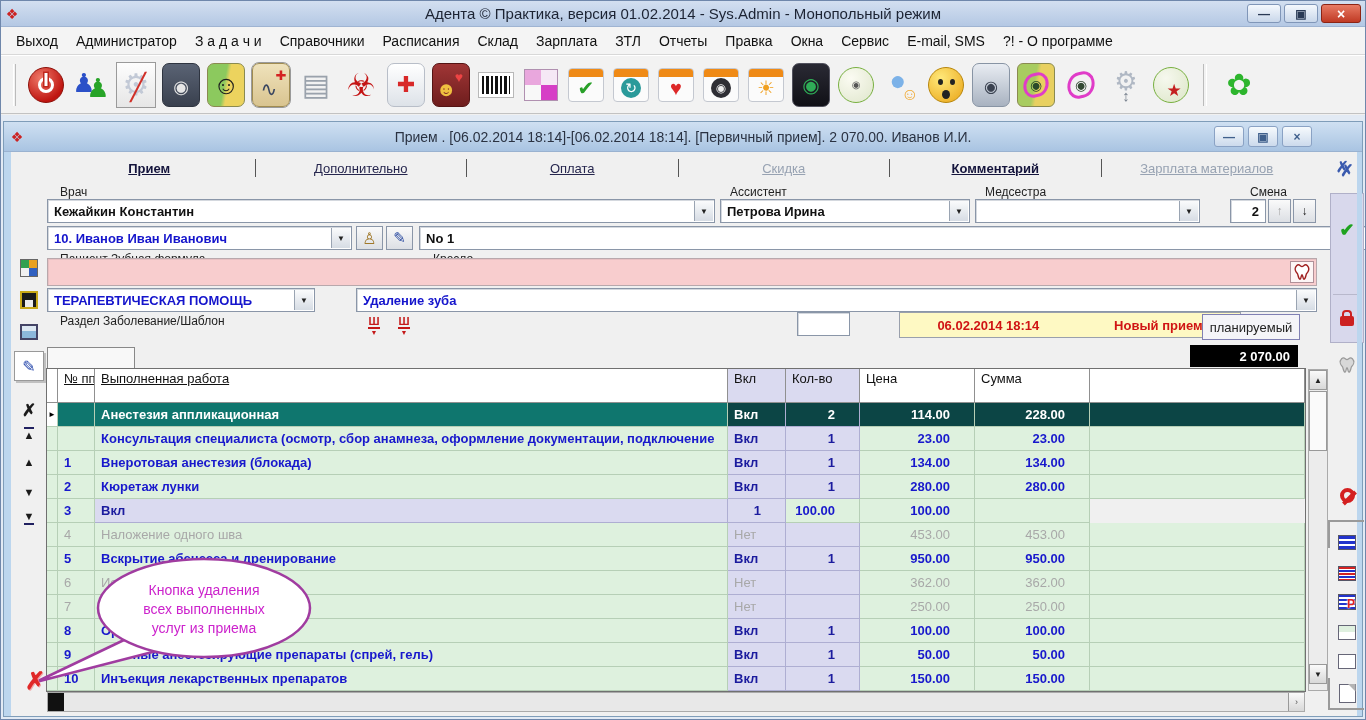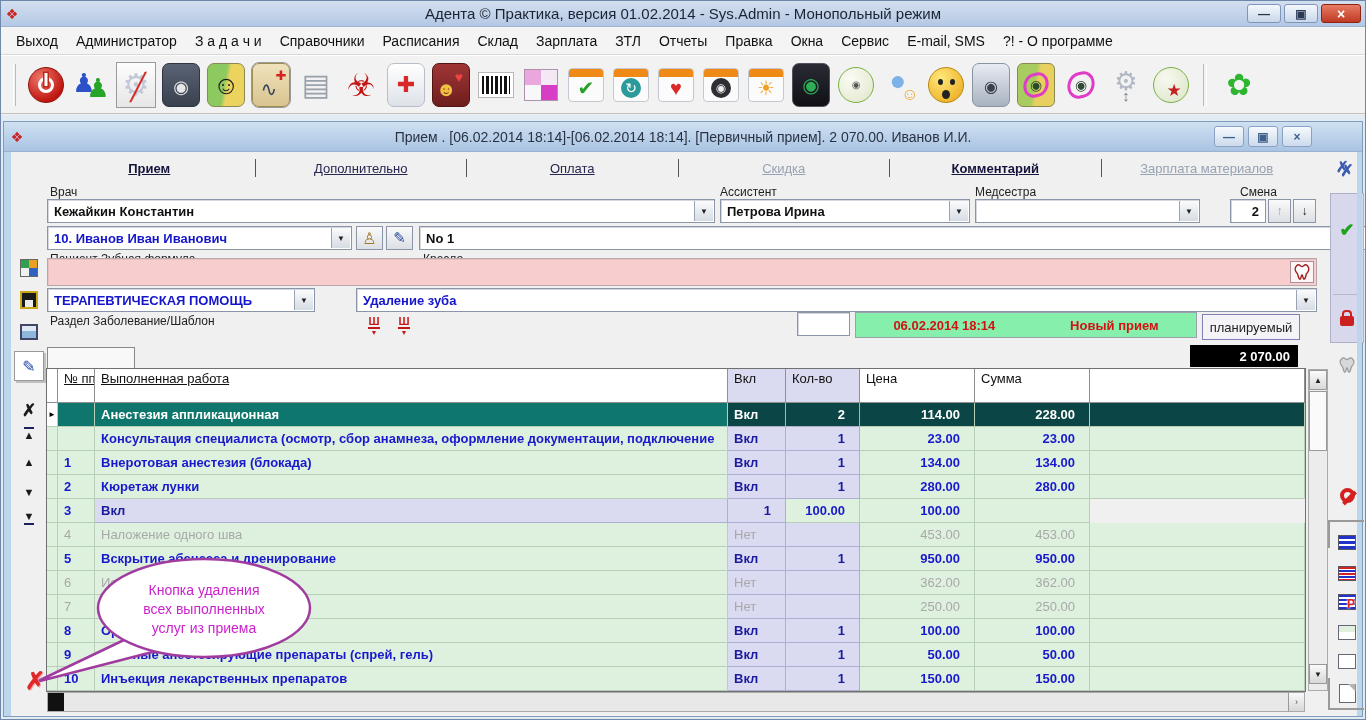--- a/index.html
+++ b/index.html
@@ -74,21 +74,21 @@
   
   .tabs{position:absolute;left:40px;top:34px;width:1268px;height:24px;display:flex;align-items:center;}
   .tab{flex:1;text-align:center;font-size:13px;cursor:pointer;}
   .tab span{text-decoration:underline;}
   .tab.active span{color:#14143c;font-weight:bold;}
   .tab.enabled span{color:#26264e;}
   .tab.disabled span{color:#97a2b2;}
   .tabsep{width:1px;height:18px;background:#555;}
   .tab-close{position:absolute;left:1332px;top:36px;font-size:15px;font-weight:bold;color:#3a5aae;cursor:pointer;}
   
-  .flabel{position:absolute;font-size:12px;color:#222;white-space:nowrap;}
+  .flabel{position:absolute;font-size:12px;color:#222;white-space:nowrap;margin-left:10px;}
   .field{position:absolute;height:24px;background:#fff;border:1px solid #8a96a8;
     box-shadow:inset 1px 1px 0 #d4d8de;display:flex;align-items:center;overflow:hidden;}
   .field .val{padding-left:6px;font-size:13px;font-weight:bold;color:#111;white-space:nowrap;}
   .field .val.blue{color:#1515cc;}
   .field .dd{position:absolute;right:1px;top:1px;bottom:1px;width:19px;
     background:linear-gradient(#fafbfc,#d6dce4);border-left:1px solid #9aa4b2;
     display:flex;align-items:center;justify-content:center;cursor:pointer;}
   .field .dd::before{content:"▼";font-size:8px;color:#222;}
   .sbtn{position:absolute;height:24px;background:linear-gradient(#fafafa,#dcdfe4);
     border:1px solid #8a96a8;display:flex;align-items:center;justify-content:center;cursor:pointer;}
@@ -96,42 +96,42 @@
   .i-notepad::before{content:"✎";font-size:15px;color:#2a4aa0;}
   .spin-up::before{content:"↑";font-size:12px;color:#a0a0a0;}
   .spin-down::before{content:"↓";font-size:12px;color:#111;}
   .pink{position:absolute;background:#f8cdce;border:1px solid #b8a8ac;box-shadow:inset 1px 1px 0 #e8c0c2;}
   .toothbtn{position:absolute;width:24px;height:22px;background:#fdf5f5;border:1px solid #b09098;
     display:flex;align-items:center;justify-content:center;cursor:pointer;}
   .sh-icon{position:absolute;width:20px;height:20px;display:flex;flex-direction:column;
     align-items:center;justify-content:center;cursor:pointer;line-height:1;}
   .sh-icon::before{content:"Ш";font-size:11px;font-weight:bold;color:#c41818;border-bottom:2px solid #c41818;}
   .sh-icon::after{content:"▼";font-size:7px;color:#c41818;}
-  .datebox{position:absolute;background:#86efac;border:1px solid #9aa0ac;display:flex;
-    align-items:center;justify-content:space-around;}
+  .datebox{position:absolute;background:#fef9c3;border:1px solid #9aa0ac;display:flex;
+    align-items:center;justify-content:space-around;margin-left:44px;}
   .datebox span{font-size:13px;font-weight:bold;color:#d01414;}
   .planbtn{position:absolute;background:#f4f4f8;border:1px solid #8080b4;font-size:13px;
     color:#222;display:flex;align-items:center;justify-content:center;cursor:pointer;}
   .totalbox{position:absolute;background:#000;color:#fff;font-size:13px;font-weight:bold;
     display:flex;align-items:center;justify-content:flex-end;padding-right:8px;}
   
   .minitab{position:absolute;left:43px;top:225px;width:88px;height:22px;background:#f8f8f8;
     border:1px solid #888;border-bottom:none;}
   .grid{position:absolute;left:43px;top:247px;}
   .grow{display:grid;grid-template-columns:11px 37px 633px 58px 74px 115px 115px 215px;}
   .gcell{border-right:1px solid #b6cfb6;border-bottom:1px solid #b6cfb6;background:#def1de;
     font-size:13px;display:flex;align-items:center;overflow:hidden;white-space:nowrap;}
   .ghead .gcell{background:#fff;border-color:#909090;height:34px;align-items:flex-start;
     padding-top:2px;color:#111;}
   .ghead .c-on,.ghead .c-qty{background:#dadaf0;}
   .ghead .c-num span,.ghead .c-name span{text-decoration:underline;}
   .gbody .grow{height:24px;cursor:pointer;}
   .gbody .gcell{height:24px;}
   .c-num,.c-name,.c-on{padding-left:6px;}
-  .c-qty,.c-price,.c-sum{justify-content:flex-end;padding-right:14px;}
+  .c-qty,.c-price,.c-sum{justify-content:flex-end;padding-right:24px;}
   .c-on,.c-qty{background:#dadaf0;border-color:#aeaed2;}
   .r-on .gcell{color:#1818cc;font-weight:bold;}
   .r-on .c-on,.r-on .c-qty{color:#1b1b9e;}
   .r-off .gcell{color:#a8a8a8;font-weight:normal;}
   .r-sel .gcell{color:#fff;font-weight:bold;}
   .r-sel .c-num,.r-sel .c-name{background:#0f766e;}
   .r-sel .c-on,.r-sel .c-qty,.r-sel .c-price,.r-sel .c-sum,.r-sel .c-rest{background:#0c4545;}
   .r-sel .c-marker{background:#fff;}
   .r-sel .c-marker::before{content:"►";font-size:8px;color:#000;margin-left:1px;}
   .gridframe{position:absolute;left:42px;top:246px;width:1260px;height:324px;border:1px solid #707070;pointer-events:none;}

